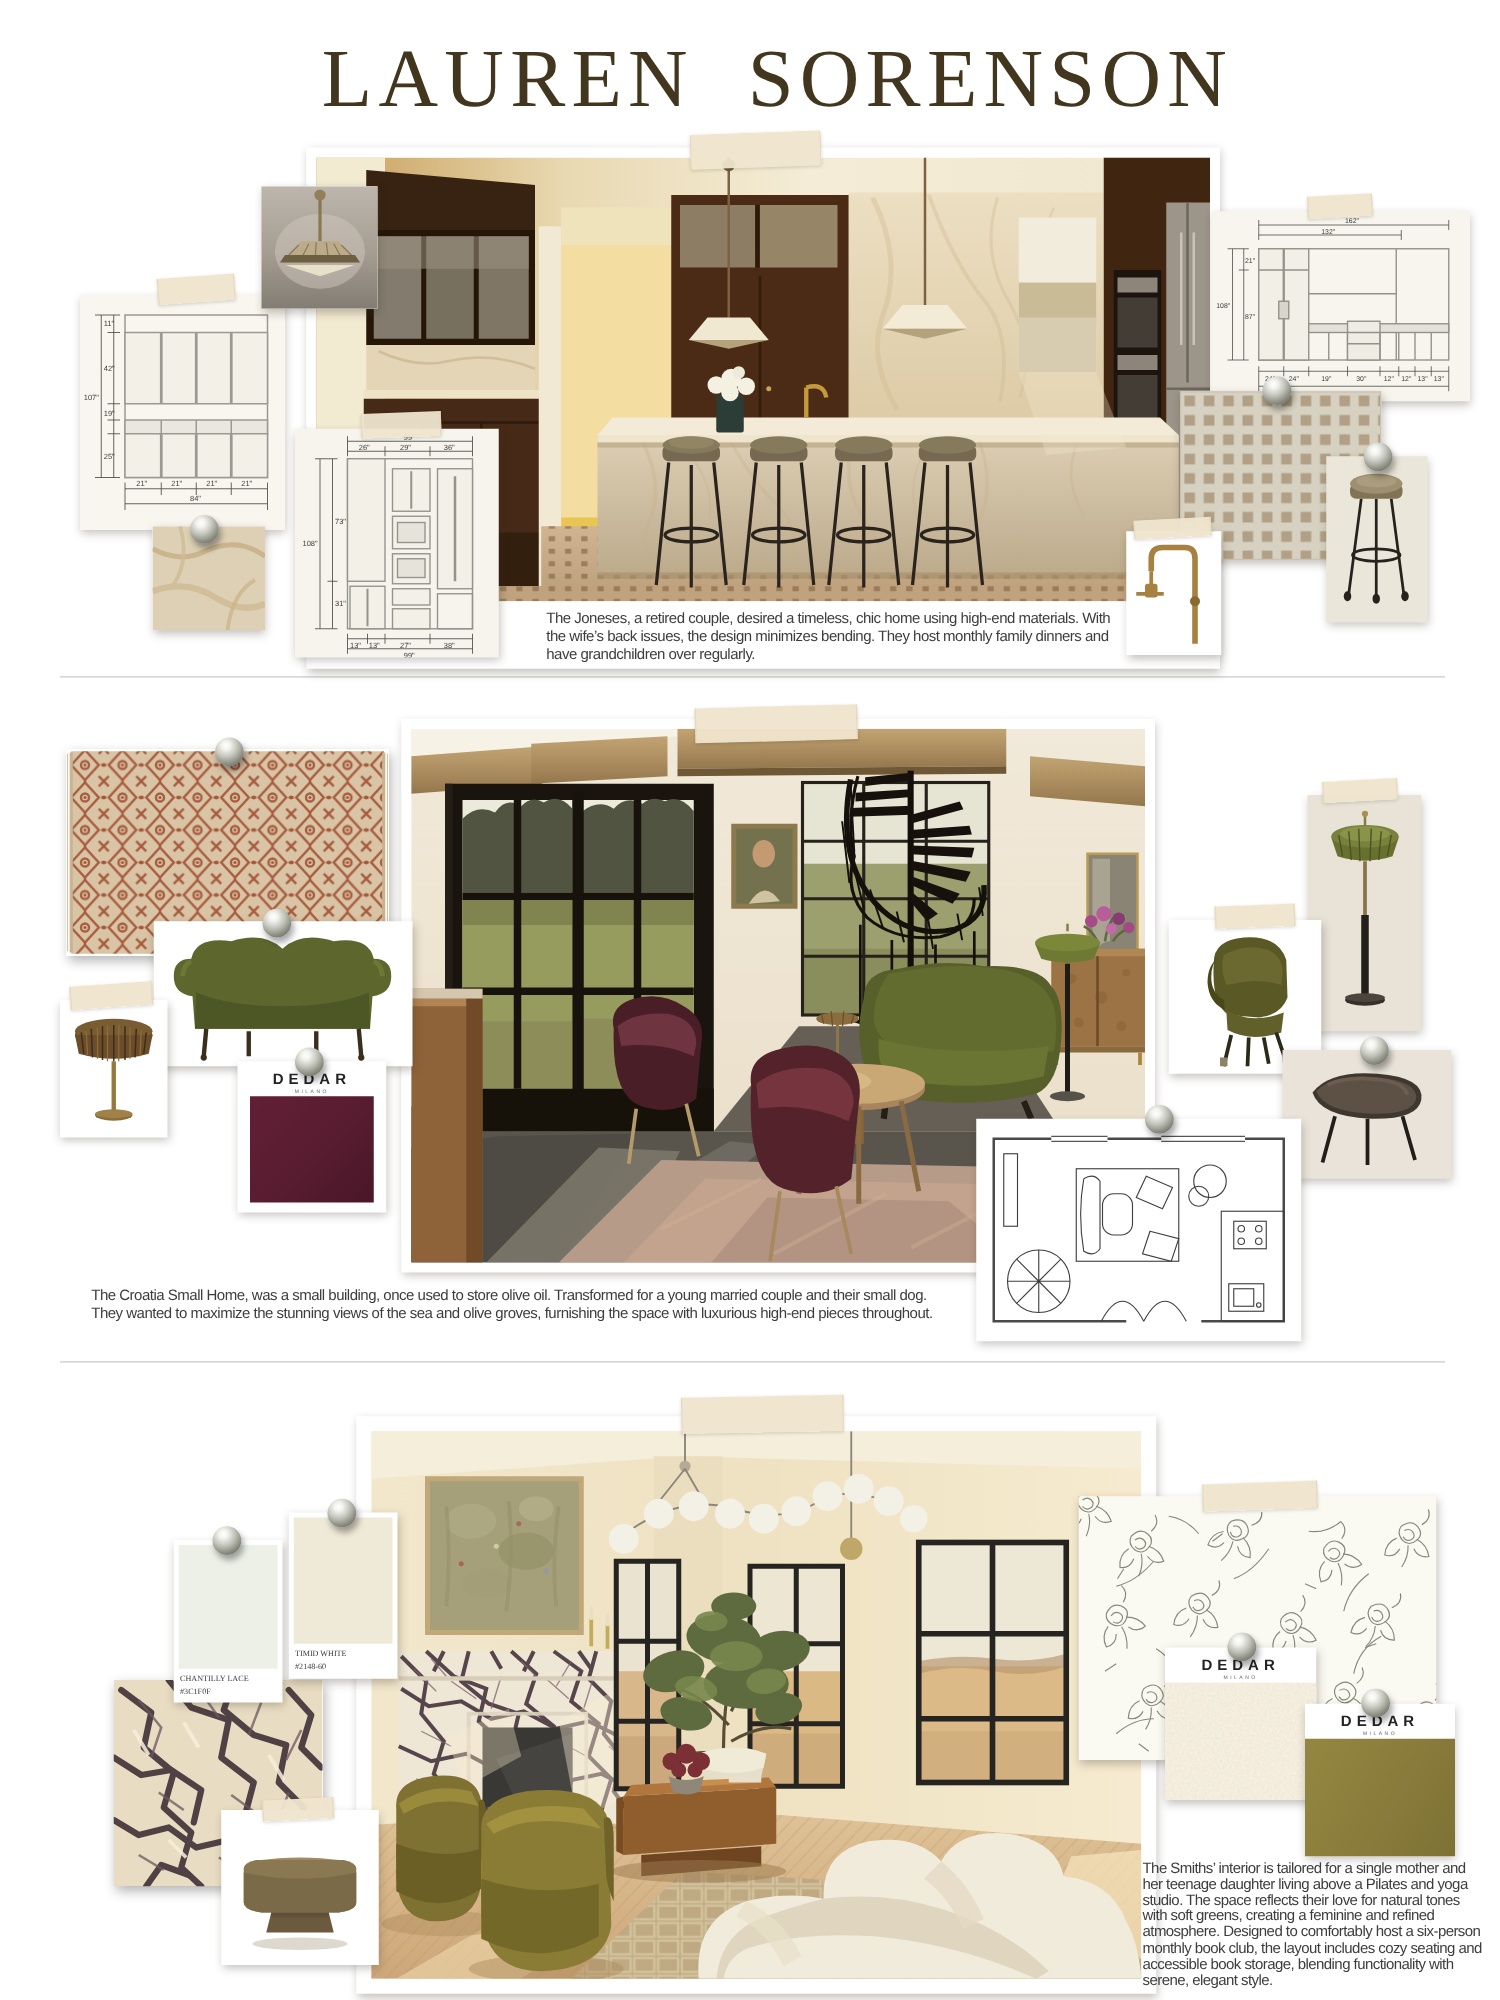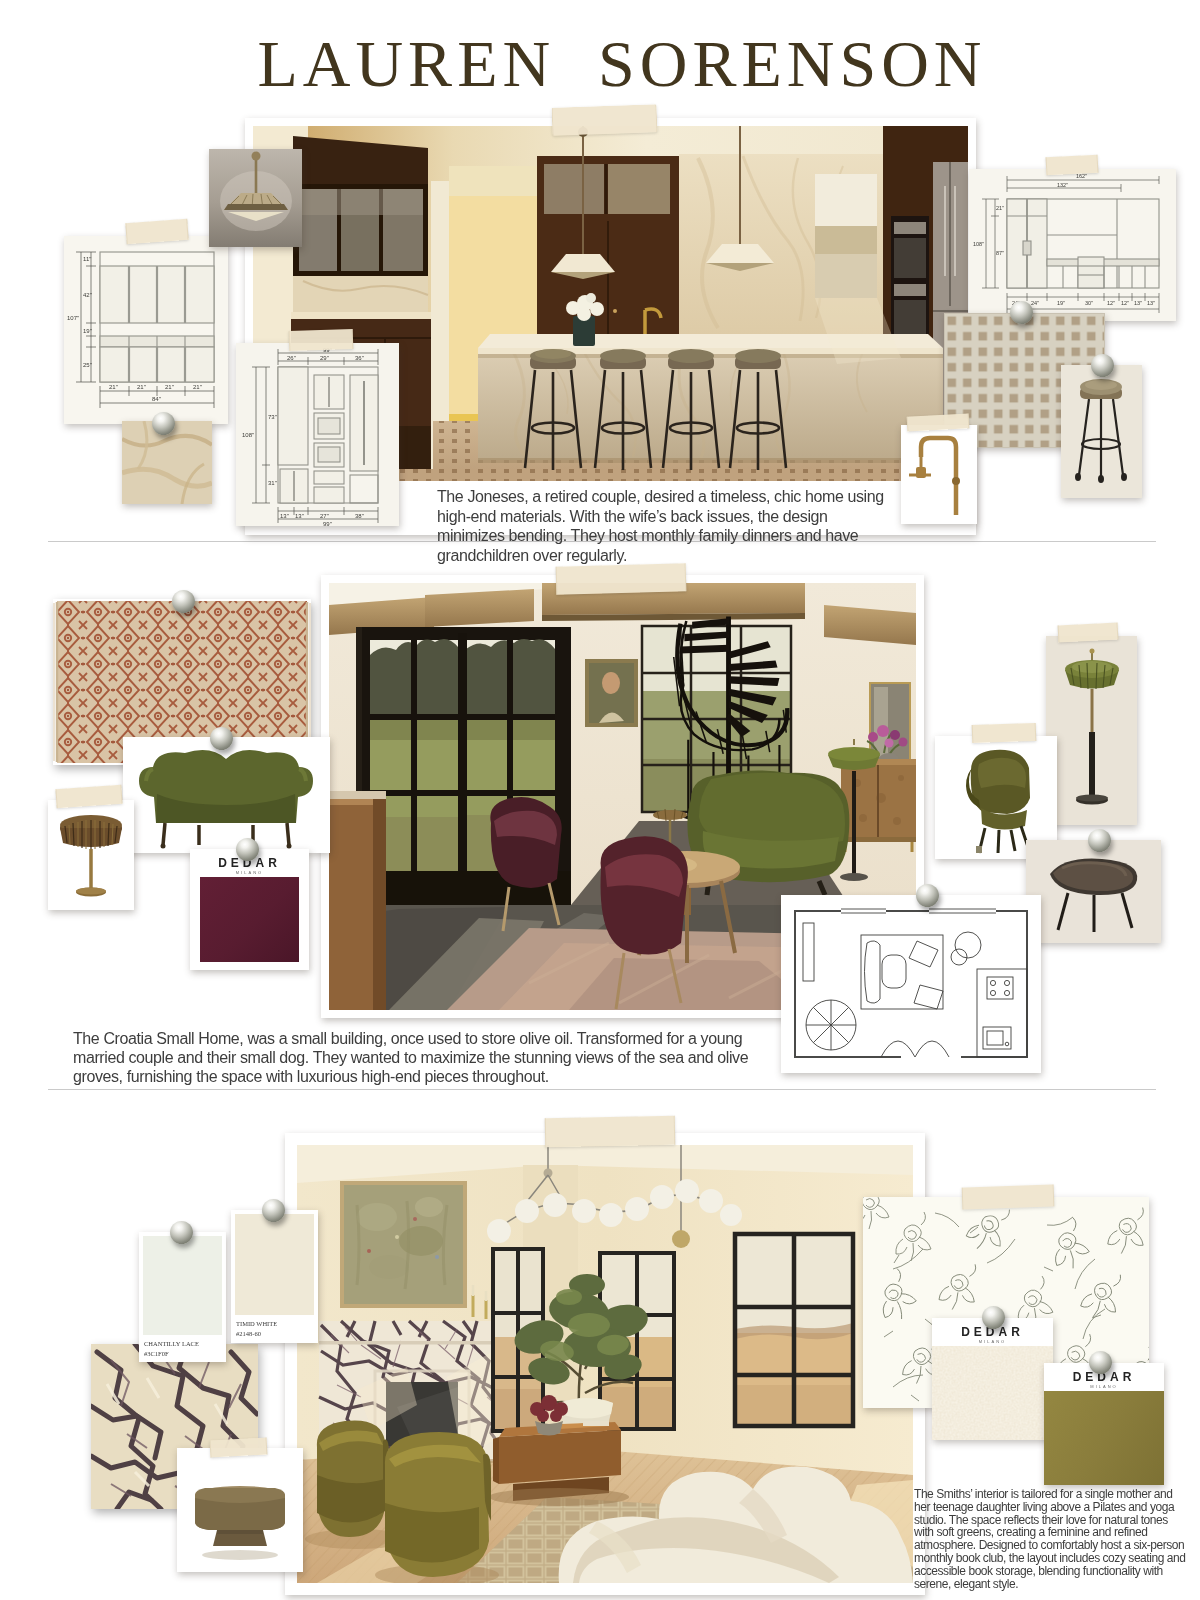--- a/index.html
+++ b/index.html
@@ -206,21 +206,21 @@
             <circle cx="331" cy="188" r="7"></circle>
         </g>
         <circle cx="338" cy="172" r="5" fill="#eceadb"></circle>
       </g>
 
       <path d="M392 184 l0 24 M392 184 q14 -4 16 8" stroke="#c39a3c" stroke-width="3.5" fill="none"></path>
 
       <polygon points="562,172 624,172 648,232 584,238" fill="#f6ecd2" opacity="0.3"></polygon>
     </svg>
 
-    <div class="cap" style="left:192px;top:369px;width:452px;font-size:16px;letter-spacing:-0.4px;line-height:1.22;">The Joneses, a retired couple, desired a timeless, chic home using high-end materials. With the wife’s back issues, the design minimizes bending. They host monthly family dinners and have grandchildren over regularly.</div>
+    <div class="cap" style="left:192px;top:369px;width:452px;font-size:12px;letter-spacing:-0.4px;line-height:1.22;">The Joneses, a retired couple, desired a timeless, chic home using high-end materials. With the wife’s back issues, the design minimizes bending. They host monthly family dinners and have grandchildren over regularly.</div>
   </div>
 
   <div class="tape" style="left:552px;top:106px;width:103px;height:28px;transform:rotate(-2deg);border-radius:2px;"></div>
 
   <div class="card" style="left:64px;top:236px;width:164px;height:188px;background:#f8f6ef;">
     <svg width="164" height="188" viewBox="0 0 164 188">
       <g stroke="#9a9a92" stroke-width="1.2" fill="none">
         <rect x="36" y="16" width="114" height="130"></rect>
         <rect x="36" y="30" width="114" height="57" fill="#f2f0e7"></rect>
         <line x1="65" y1="30" x2="65" y2="87" stroke-width="2.2"></line>
@@ -862,21 +862,21 @@
           <circle cx="226" cy="98" r="2.6"></circle>
         <rect x="202" y="132" width="28" height="22"></rect>
         <rect x="206" y="136" width="16" height="14"></rect>
         <circle cx="226" cy="149" r="1.8"></circle>
       </g>
     </svg>
   </div>
 
   <div class="pin" style="left:916px;top:884px;"></div>
 
-  <div class="cap" style="left:73px;top:1029px;width:696px;font-size:16px;letter-spacing:-0.4px;line-height:1.2;">The Croatia Small Home, was a small building, once used to store olive oil. Transformed for a young married couple and their small dog. They wanted to maximize the stunning views of the sea and olive groves, furnishing the space with luxurious high-end pieces throughout.</div>
+  <div class="cap" style="left:73px;top:1029px;width:696px;font-size:12px;letter-spacing:-0.4px;line-height:1.2;">The Croatia Small Home, was a small building, once used to store olive oil. Transformed for a young married couple and their small dog. They wanted to maximize the stunning views of the sea and olive groves, furnishing the space with luxurious high-end pieces throughout.</div>
 
   <div class="card" style="left:285px;top:1133px;width:640px;height:462px;">
 
     <svg style="position:absolute;left:12px;top:12px;" width="616" height="438" viewBox="0 0 616 438" preserveAspectRatio="none">
       <defs>
         <linearGradient id="swall" x1="0" y1="0" x2="1" y2="0">
           <stop offset="0" stop-color="#f2e7cb"></stop>
             <stop offset="0.5" stop-color="#efe2c2"></stop>
             <stop offset="1" stop-color="#f6ebd0"></stop>
         </linearGradient>

